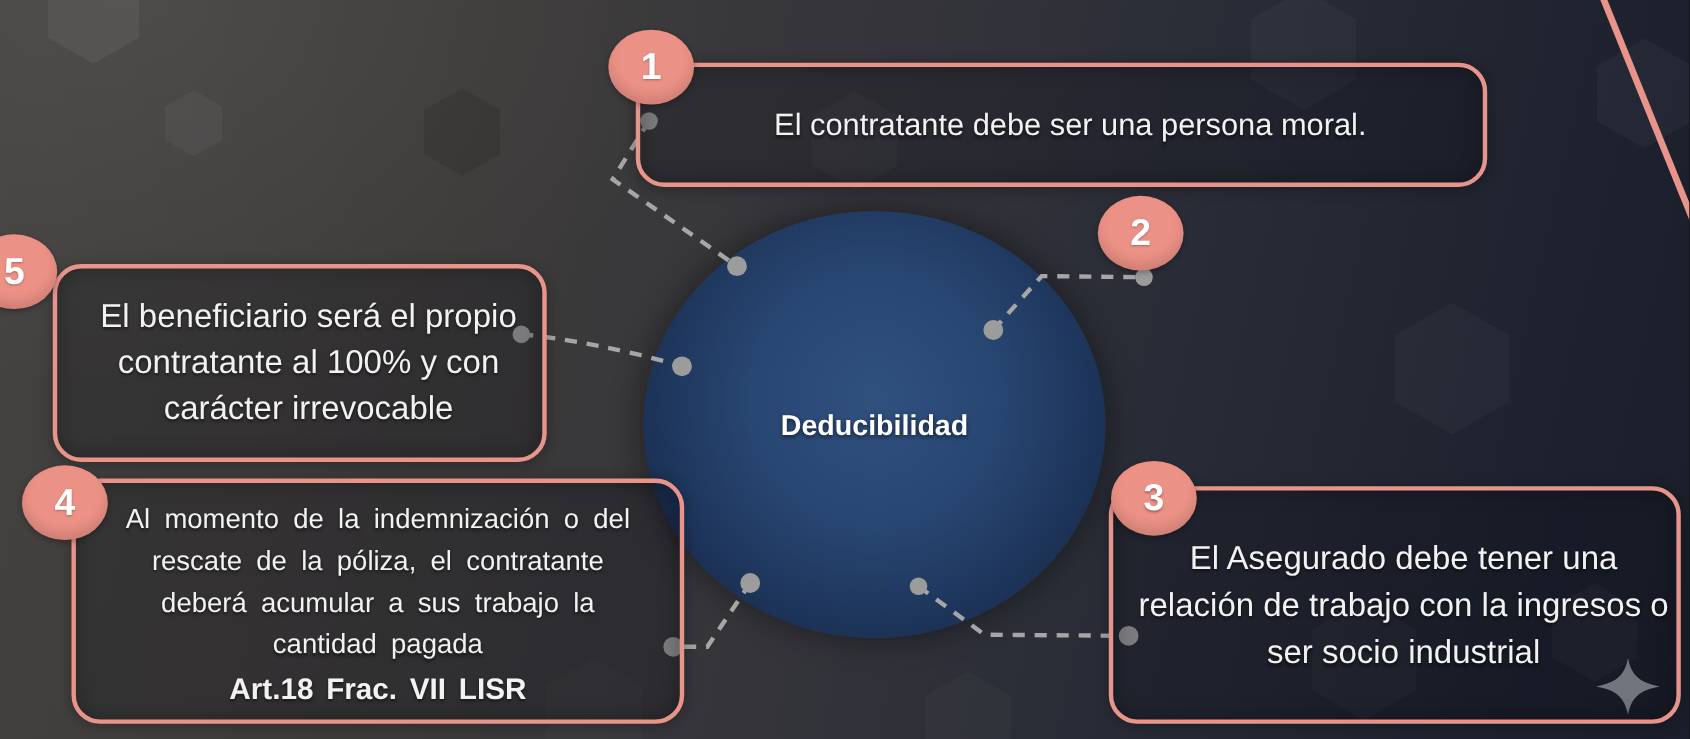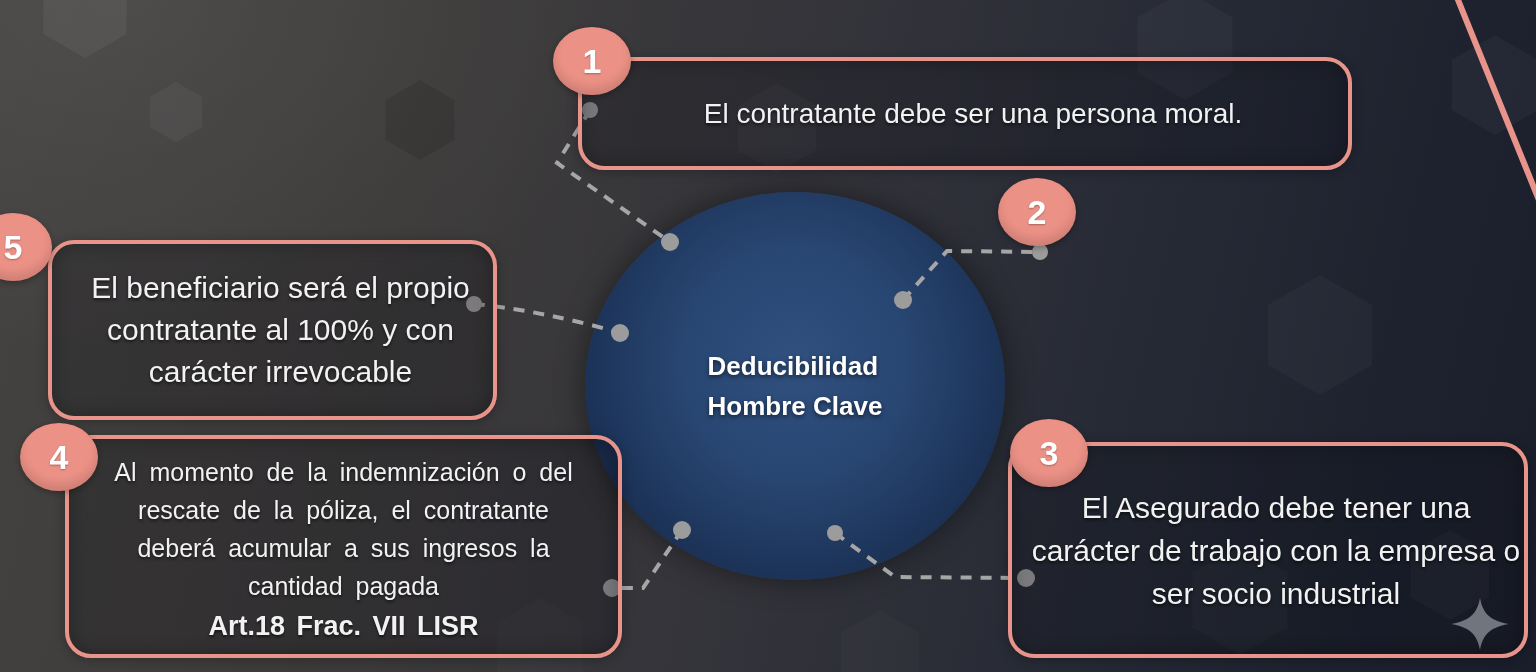--- a/index.html
+++ b/index.html
@@ -62,21 +62,20 @@
     <polygon points="1320,275 1372,305 1372,365 1320,395 1268,365 1268,305" fill="rgba(255,255,255,0.032)"></polygon>
     <polygon points="1450,530 1489,552.5 1489,597.5 1450,620 1411,597.5 1411,552.5" fill="rgba(255,255,255,0.03)"></polygon>
     <polygon points="1240,545 1287.6,572.5 1287.6,627.5 1240,655 1192.4,627.5 1192.4,572.5" fill="rgba(255,255,255,0.022)"></polygon>
     <polygon points="540,598 583.3,623 583.3,673 540,698 496.7,673 496.7,623" fill="rgba(255,255,255,0.02)"></polygon>
     <polygon points="880,610 919,632.5 919,677.5 880,700 841,677.5 841,632.5" fill="rgba(255,255,255,0.02)"></polygon>
   </svg>
 
   <div class="circle">
     <div class="circle-title">
       <div>Deducibilidad</div>
-      <div>Hombre Clave</div>
     </div>
   </div>
 
   <svg class="decor" viewBox="0 0 1536 672">
     <g stroke="#a6a6a6" stroke-width="4" fill="none" stroke-dasharray="11 9">
       <path d="M590,110 L557,163 L670,242"></path>
     </g>
     <circle cx="590" cy="110" r="8" fill="#9c9c9c"></circle>
     <circle cx="670" cy="242" r="9" fill="#9c9c9c"></circle>
 
@@ -106,24 +105,24 @@
 
     <line x1="1452" y1="-15" x2="1545" y2="215" stroke="#e8948a" stroke-width="6" stroke-linecap="round"></line>
 
     <path fill="#8d949d" d="M1480,598 C1483,615 1492,621 1509,624 C1492,627 1483,633 1480,650 C1477,633 1468,627 1451,624 C1468,621 1477,615 1480,598 Z"></path>
   </svg>
 
   <div class="card card1">
     <div>El contratante debe ser una persona moral.</div>
   </div>
   <div class="card card3">
-    <div>El Asegurado debe tener una carácter de trabajo con la empresa o ser socio industrial</div>
+    <div>El Asegurado debe tener una relación de trabajo con la ingresos o ser socio industrial</div>
   </div>
   <div class="card card4">
-    <div>Al momento de la indemnización o del rescate de la póliza, el contratante deberá acumular a sus ingresos la cantidad pagada</div>
+    <div>Al momento de la indemnización o del rescate de la póliza, el contratante deberá acumular a sus trabajo la cantidad pagada</div>
     <div class="ref">Art.18 Frac. VII LISR</div>
   </div>
   <div class="card card5">
     <div>El beneficiario será el propio contratante al 100% y con carácter irrevocable</div>
   </div>
 
   <div class="badge badge1">
       <span>1</span>
     </div>
   <div class="badge badge2">

